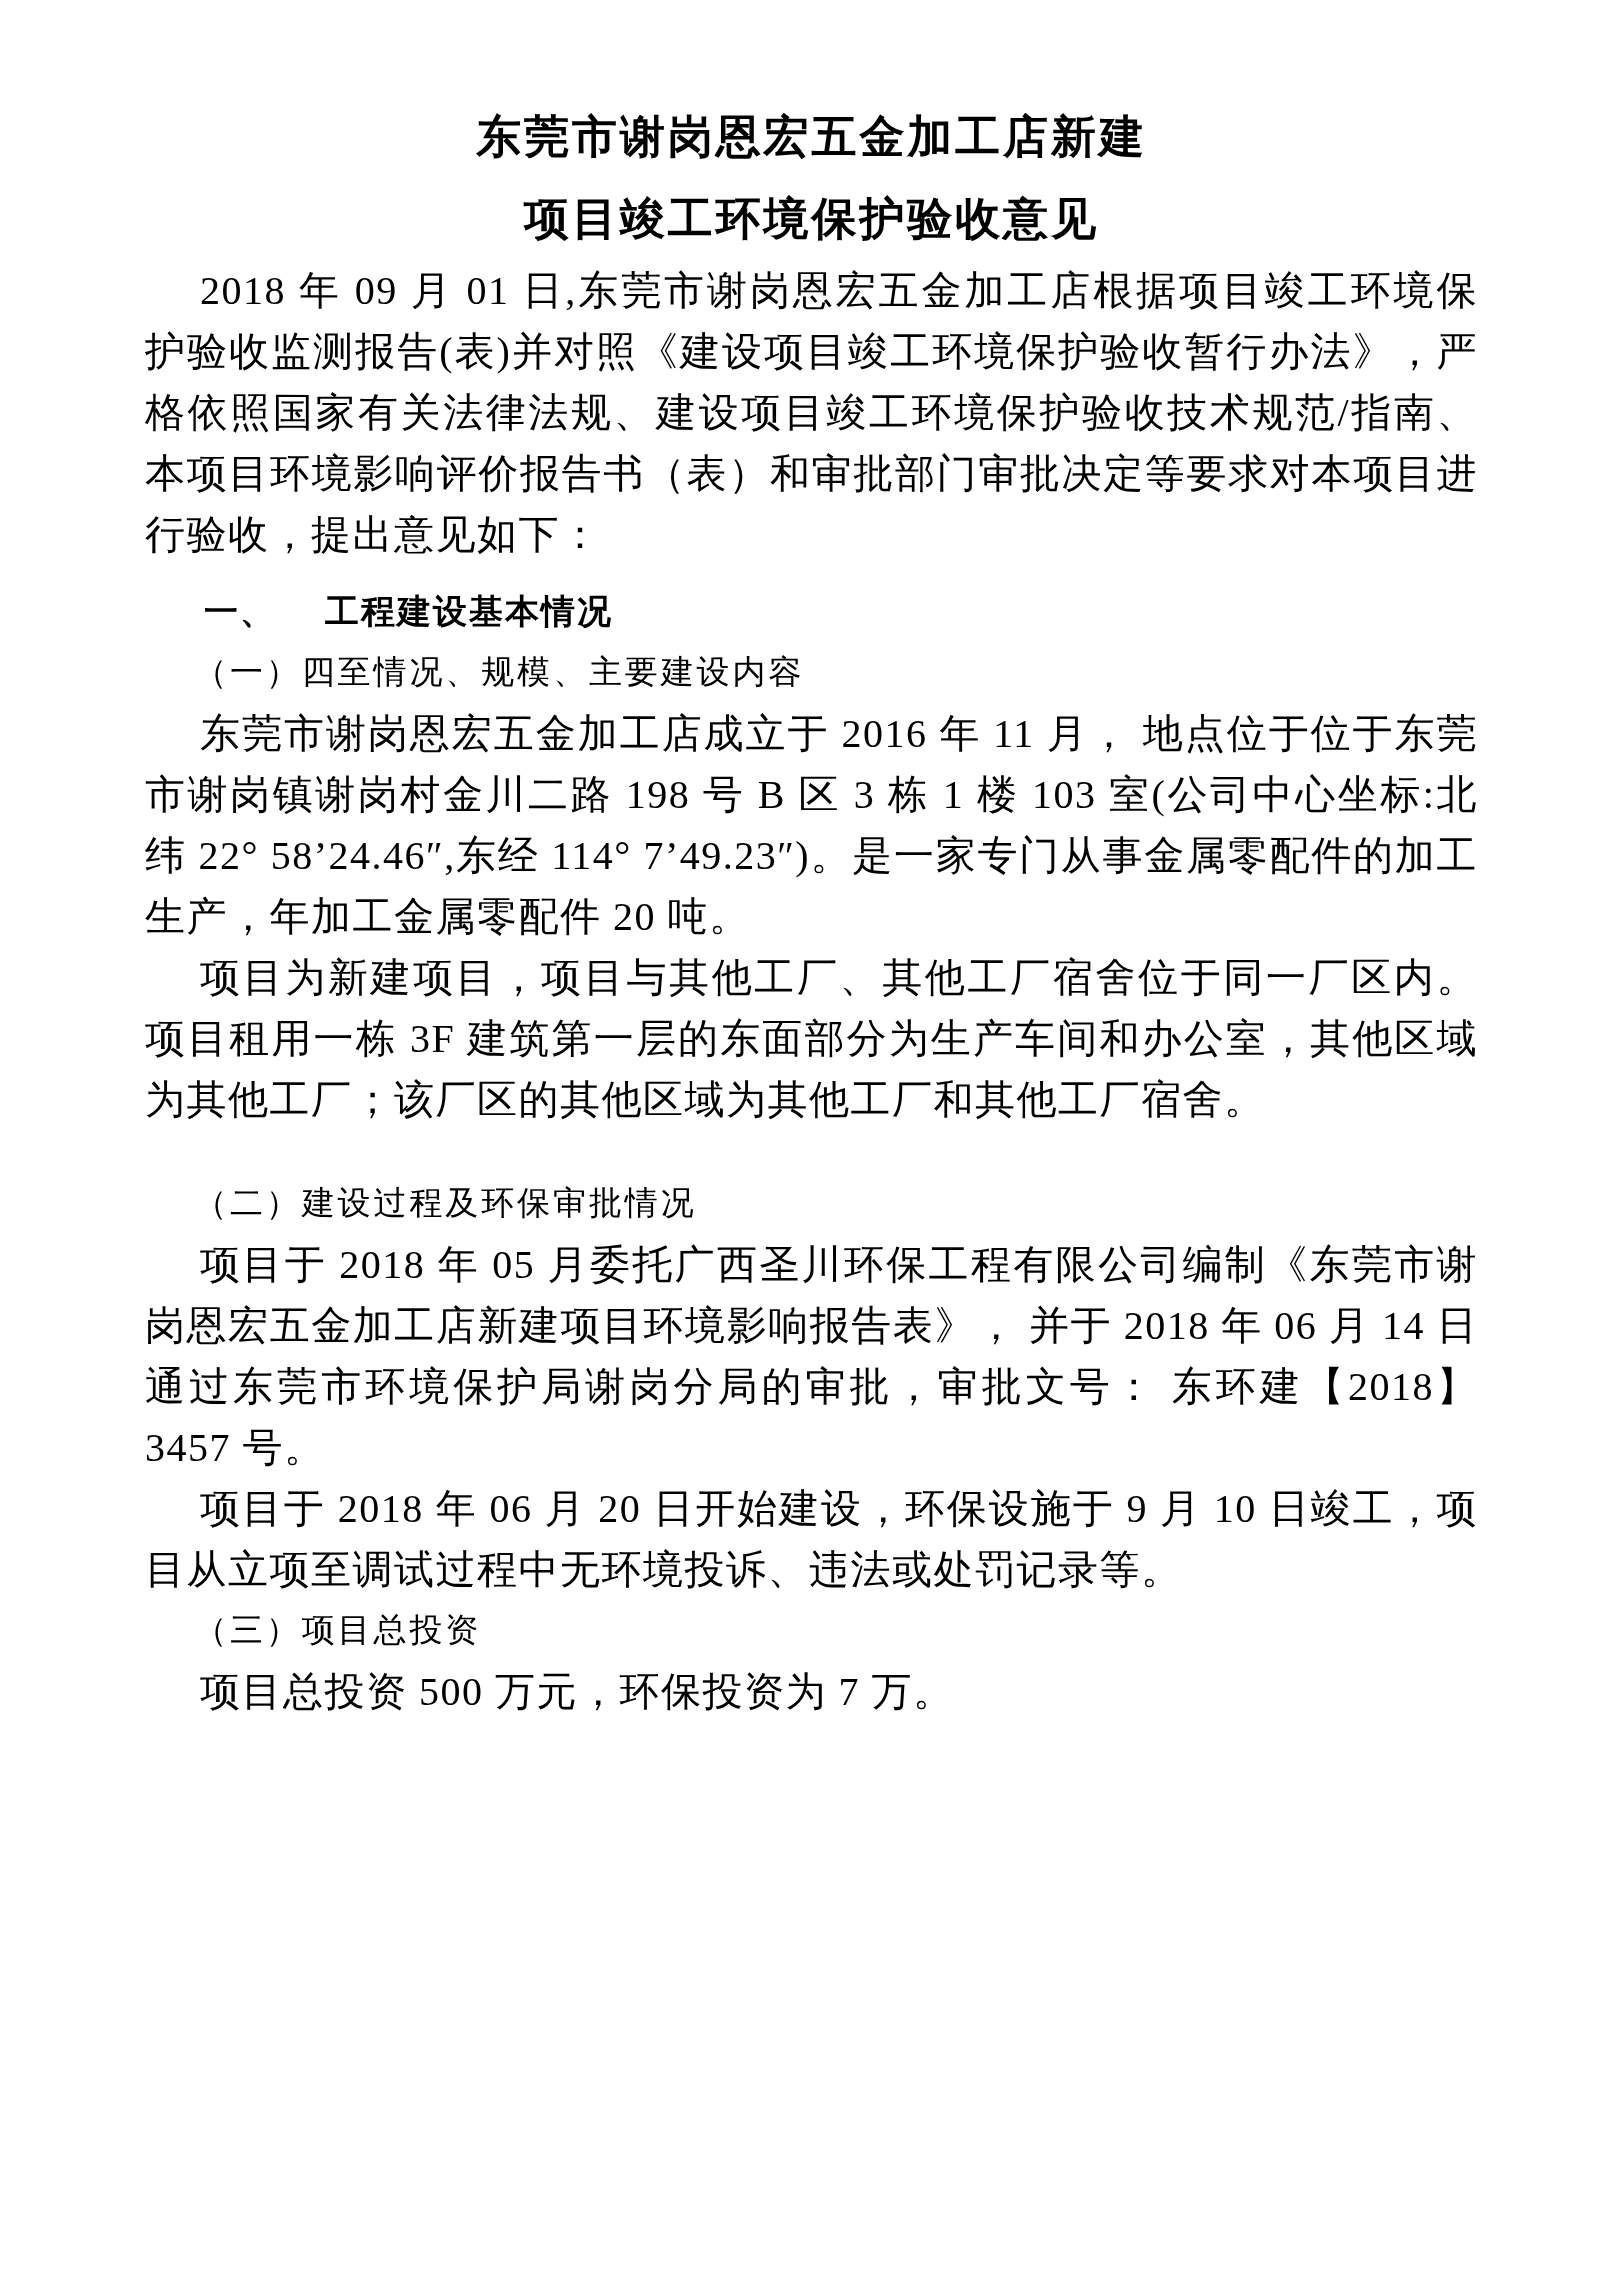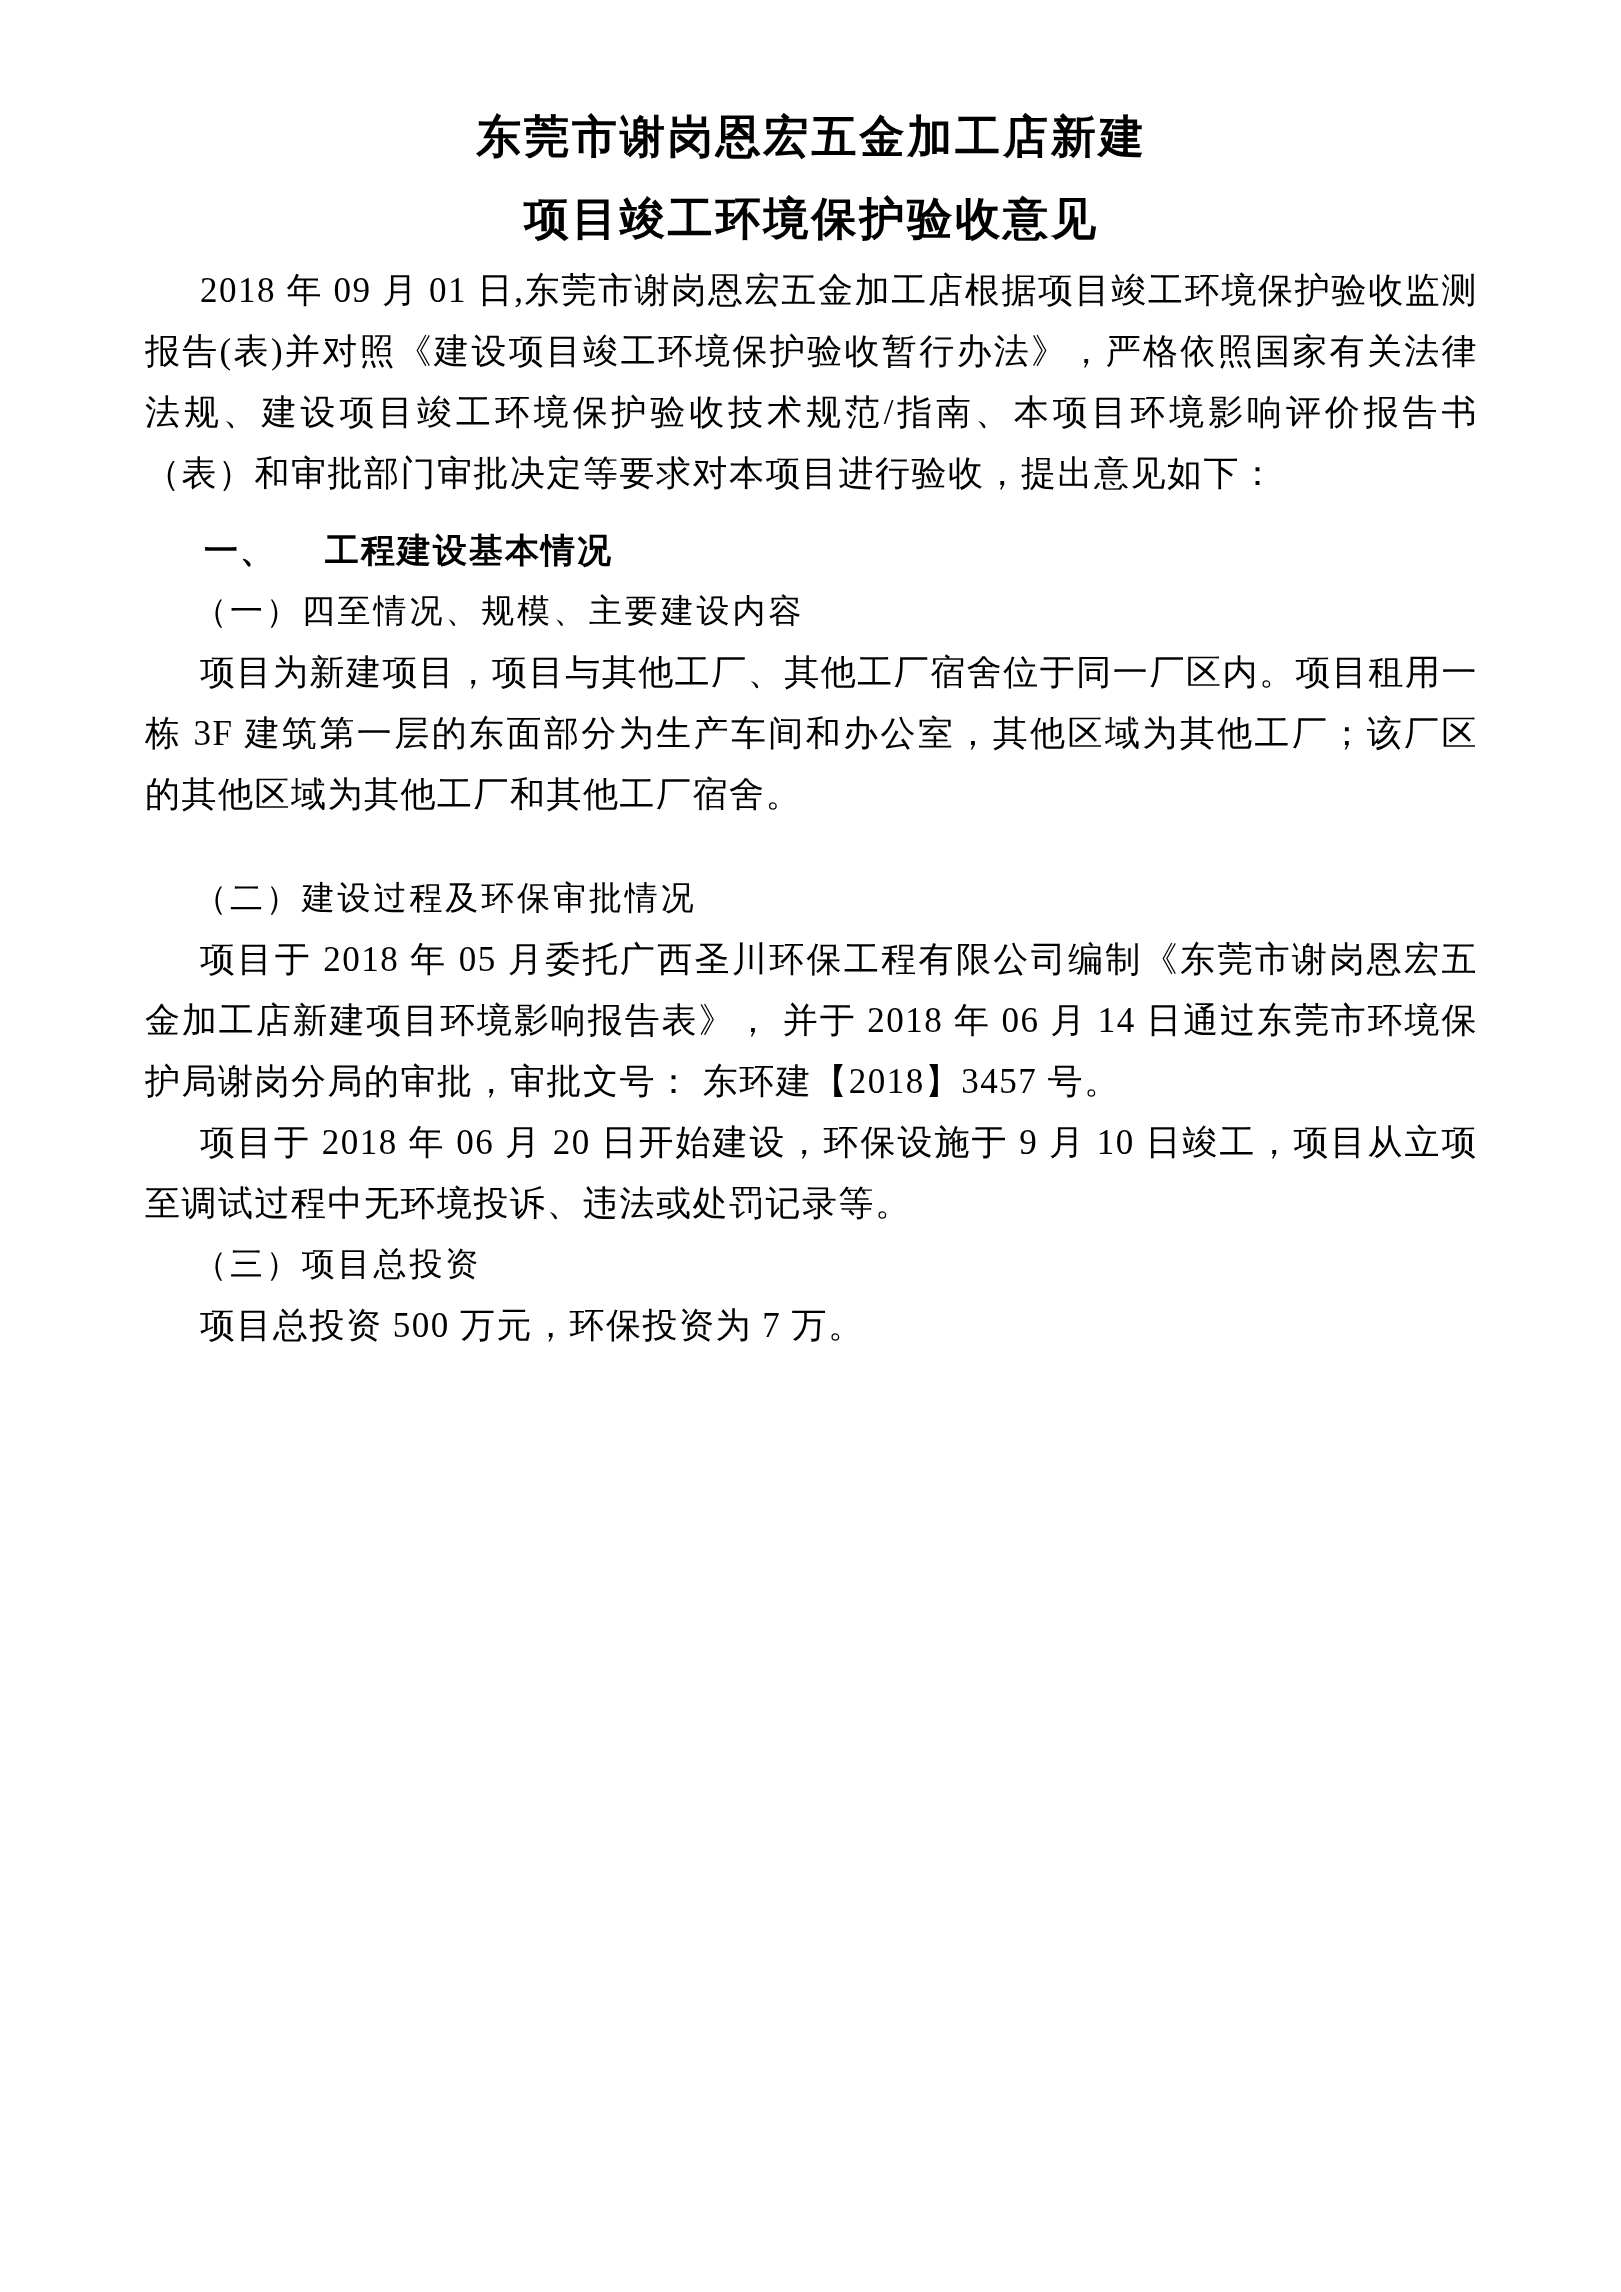--- a/index.html
+++ b/index.html
@@ -27,21 +27,21 @@
     text-align: center;
   }
   .doc-title {
     font-size: 45px;
     font-weight: bold;
     line-height: 82px;
     letter-spacing: 2.9px;
     margin: 0;
   }
   p.body-text {
-    font-size: 35px;
+    font-size: 40px;
     line-height: 61px;
     letter-spacing: 1.5px;
     text-align: justify;
     text-justify: inter-ideograph;
     margin: 0;
     text-indent: 55px;
   }
   .sec-heading {
     font-size: 34px;
     font-weight: bold;
@@ -89,20 +89,21 @@
       <div class="doc-title">东莞市谢岗恩宏五金加工店新建</div>
       <div class="doc-title">项目竣工环境保护验收意见</div>
     </div>
 
     <p class="body-text mt-intro">2018 年 09 月 01 日,东莞市谢岗恩宏五金加工店根据项目竣工环境保护验收监测报告(表)并对照《建设项目竣工环境保护验收暂行办法》，严格依照国家有关法律法规、建设项目竣工环境保护验收技术规范/指南、本项目环境影响评价报告书（表）和审批部门审批决定等要求对本项目进行验收，提出意见如下：</p>
 
     <p class="sec-heading mt-sec1"><span>一、</span><span class="heading-gap"></span><span>工程建设基本情况</span></p>
 
     <p class="sub-heading">（一）四至情况、规模、主要建设内容</p>
 
+    <p class="body-text mt-para-loc">东莞市谢岗恩宏五金加工店成立于 2016 年 11 月， 地点位于位于东莞市谢岗镇谢岗村金川二路 198 号 B 区 3 栋 1 楼 103 室(公司中心坐标:北纬 22° 58’24.46″,东经 114° 7’49.23″)。是一家专门从事金属零配件的加工生产，年加工金属零配件 20 吨。</p>
 
     <p class="body-text mt-para-layout">项目为新建项目，项目与其他工厂、其他工厂宿舍位于同一厂区内。项目租用一栋 3F 建筑第一层的东面部分为生产车间和办公室，其他区域为其他工厂；该厂区的其他区域为其他工厂和其他工厂宿舍。</p>
 
 
     <p class="sub-heading mt-sub2">（二）建设过程及环保审批情况</p>
 
     <p class="body-text">项目于 2018 年 05 月委托广西圣川环保工程有限公司编制《东莞市谢岗恩宏五金加工店新建项目环境影响报告表》， 并于 2018 年 06 月 14 日通过东莞市环境保护局谢岗分局的审批，审批文号： 东环建【2018】3457 号。</p>
 
     <p class="body-text mt-para-time">项目于 2018 年 06 月 20 日开始建设，环保设施于 9 月 10 日竣工，项目从立项至调试过程中无环境投诉、违法或处罚记录等。</p>
 

